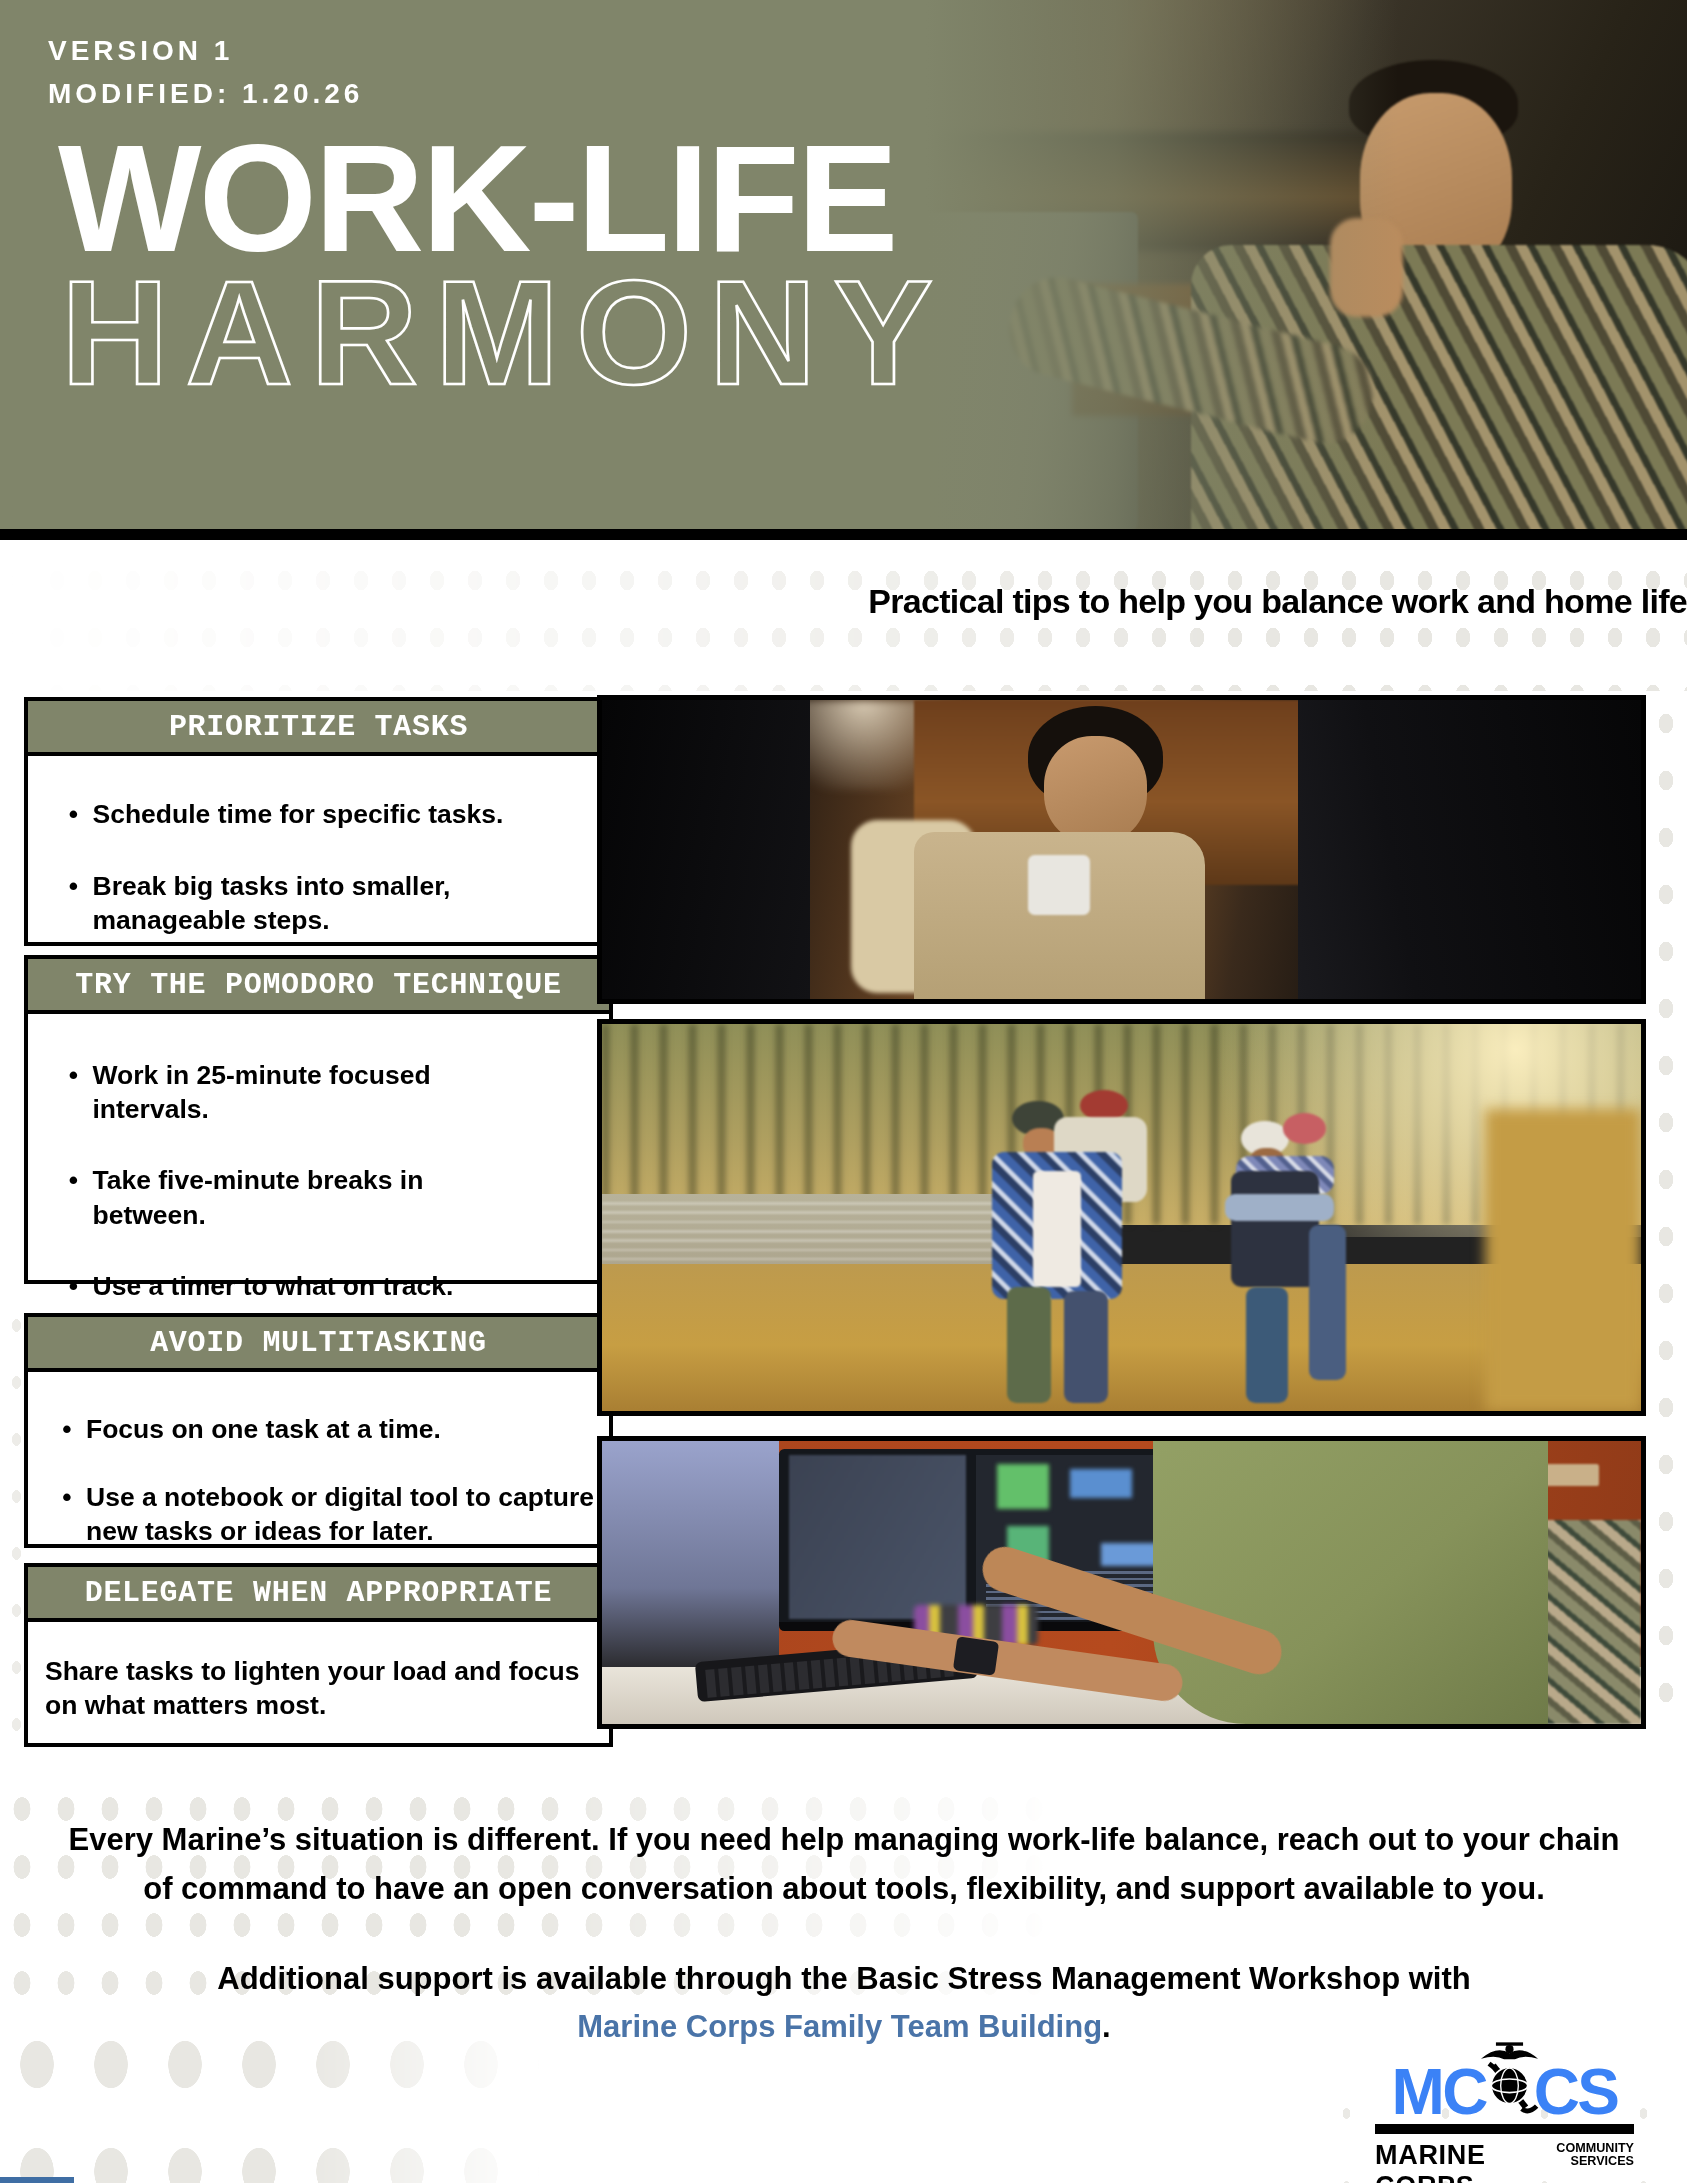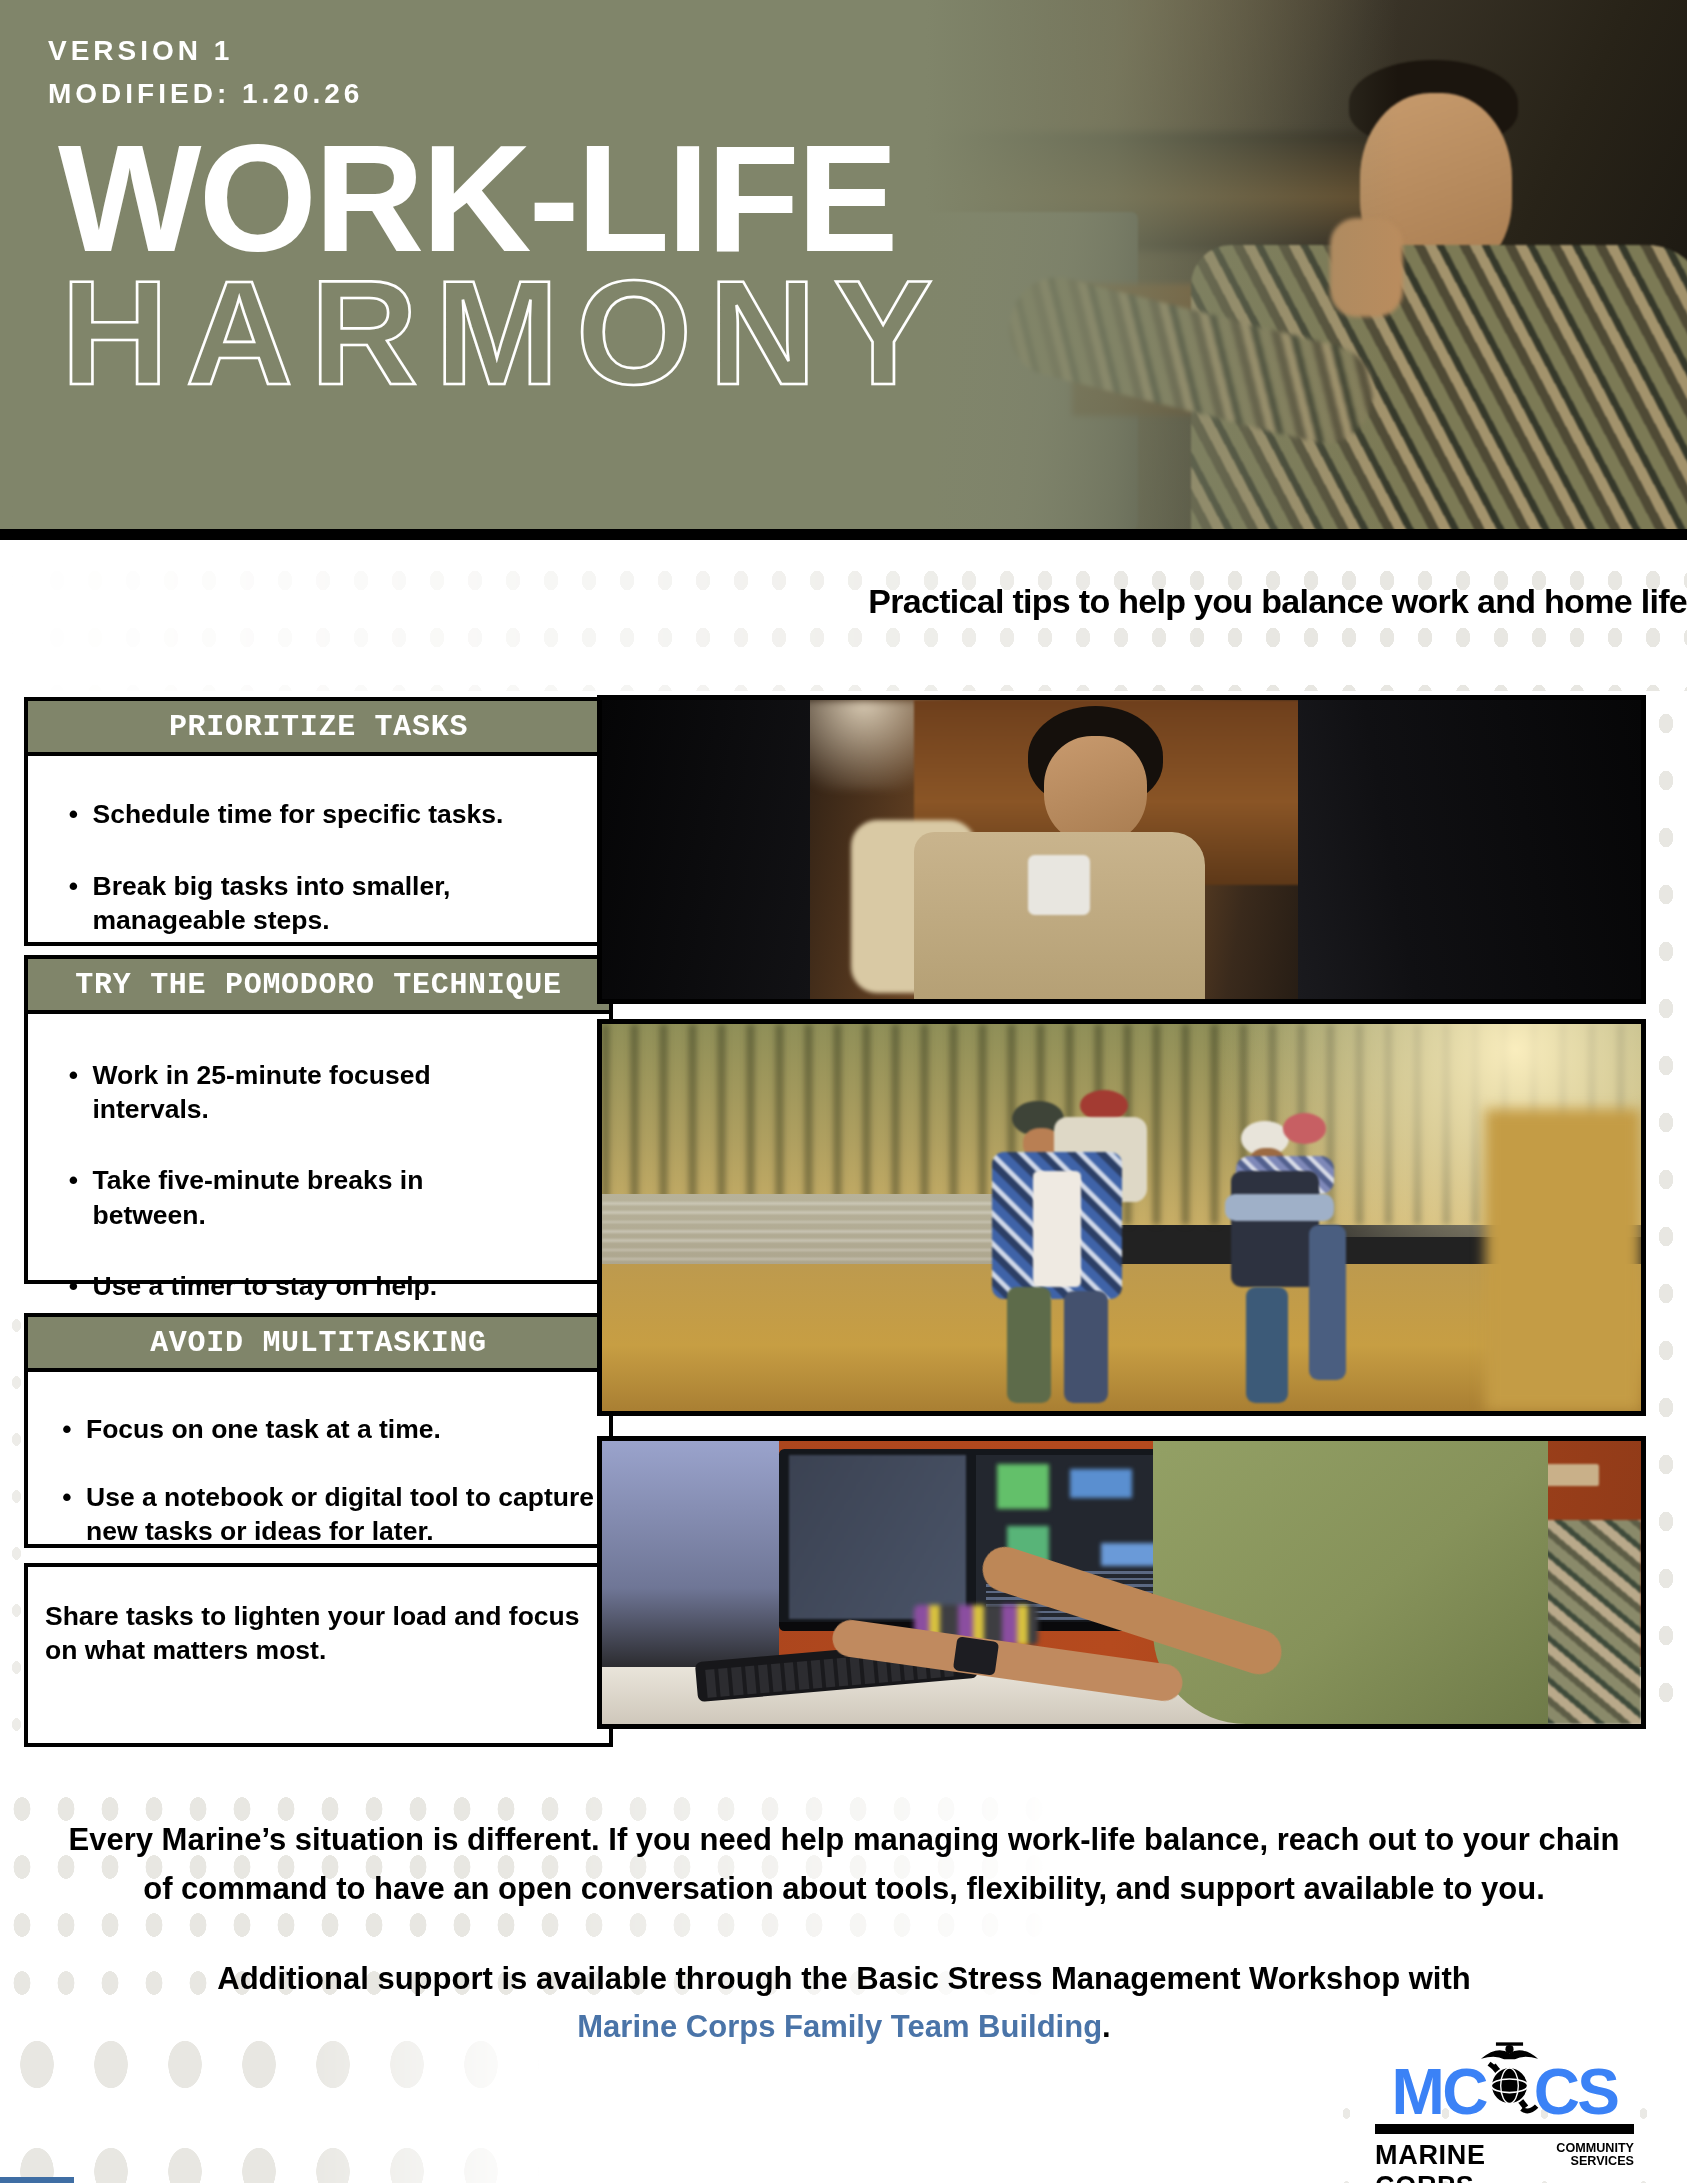--- a/index.html
+++ b/index.html
@@ -230,21 +230,21 @@
         <li>
             <span class="b">•</span>
             <span>Work in 25-minute focused intervals.</span>
           </li>
         <li>
             <span class="b">•</span>
             <span>Take five-minute breaks in between.</span>
           </li>
         <li>
             <span class="b">•</span>
-            <span>Use a timer to stay on help.</span>
+            <span>Use a timer to what on track.</span>
           </li>
       </ul>
     </div>
   </div>
 
   <div class="tipbox box3">
     <div class="hd">AVOID MULTITASKING</div>
     <div class="bd">
       <ul>
         <li>
@@ -253,20 +253,21 @@
           </li>
         <li>
             <span class="b">•</span>
             <span>Use a notebook or digital tool to capture new tasks or ideas for later.</span>
           </li>
       </ul>
     </div>
   </div>
 
   <div class="tipbox box4">
+    <div class="hd">DELEGATE WHEN APPROPRIATE</div>
     <div class="bd">
       <div class="txt">Share tasks to lighten your load and focus on what matters most.</div>
     </div>
   </div>
 
   <div class="photo photo1">
     <div class="p1-base"></div>
     <div class="p1-light"></div>
     <div class="p1-hutch"></div>
     <div class="p1-chair"></div>

